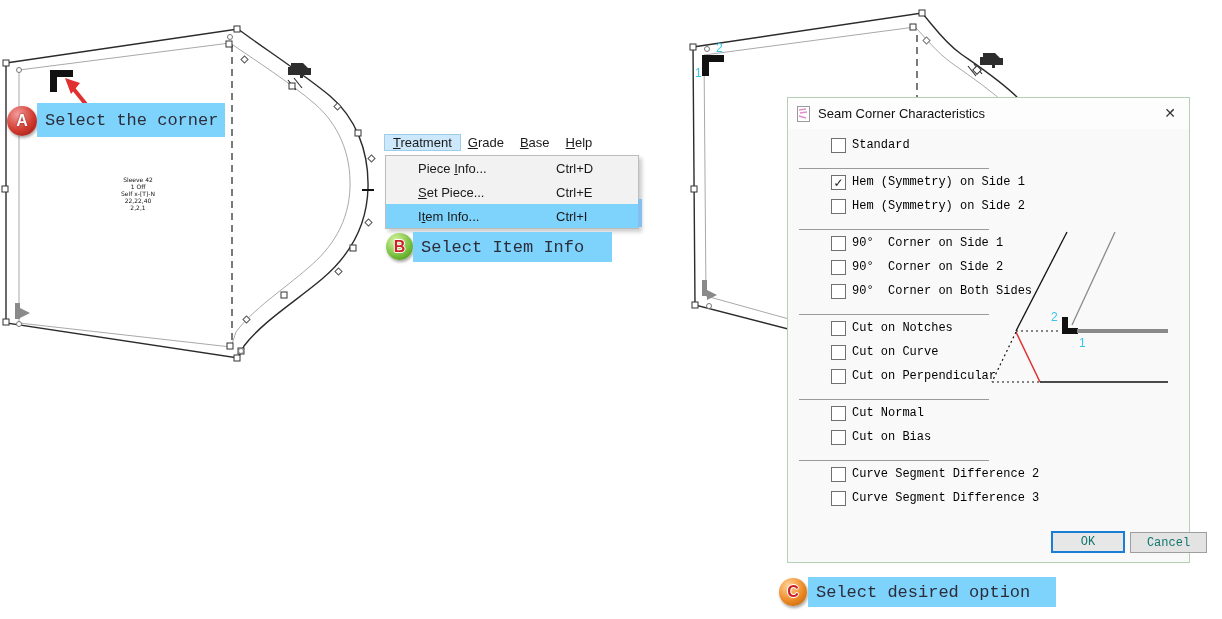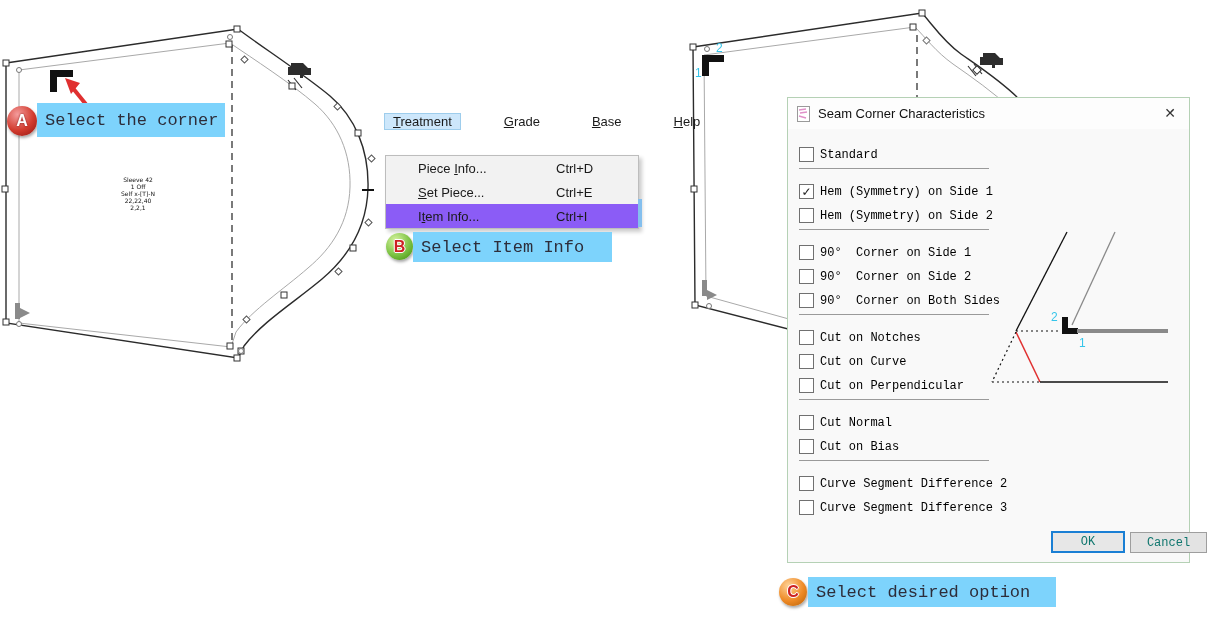--- a/index.html
+++ b/index.html
@@ -13,42 +13,42 @@
          text-shadow:-1px 0 #fff,1px 0 #fff,0 -1px #fff,0 1px #fff;
          box-shadow:1px 2px 3px rgba(0,0,0,.35);}
   .badge-a{background:radial-gradient(circle at 35% 28%, #f49c9c, #d23b2e 55%, #8e1410);color:#fff;
            text-shadow:0 0 2px #7a0d0d;}
   .badge-b{background:radial-gradient(circle at 35% 28%, #d6f3a0, #7cc243 55%, #3d8a07);}
   .badge-c{background:radial-gradient(circle at 35% 28%, #ffd398, #ee8a26 55%, #b55e04);}
   .note{position:absolute;background:#7dd3fc;color:#2d2d3a;font-family:"Liberation Mono",monospace;
         display:flex;align-items:center;padding:0 8px;white-space:pre;}
 
   
-  .menubar{position:absolute;left:385px;top:114px;height:25px;display:flex;align-items:flex-start;
-           background:#fff;font-size:13px;color:#1a1a1a;gap:36px;}
+  .menubar{position:absolute;left:385px;top:130px;height:25px;display:flex;align-items:center;
+           background:#fff;font-size:13px;color:#1a1a1a;}
   .menubar .mi{display:flex;align-items:center;padding:0 8px;cursor:default;}
   .mi.hl{background:#cde7fb;outline:1px solid #9ecdec;}
   .menu-pop{position:absolute;left:385px;top:155px;width:252px;background:#f2f2f2;
             border:1px solid #bdbdbd;box-shadow:3px 3px 4px rgba(0,0,0,.2);font-size:13px;color:#1a1a1a;}
   .menu-row{position:relative;height:24px;display:flex;align-items:center;}
   .menu-row .lbl{margin-left:32px;}
   .menu-row .sc{position:absolute;left:170px;}
-  .menu-row.hl{background:#8b5cf6;}
+  .menu-row.hl{background:#7dd3fc;}
   .menu-sliver{position:absolute;left:638px;top:199px;width:4px;height:28px;background:#84bfee;}
 
   
   .dialog{position:absolute;left:787px;top:97px;width:403px;height:466px;background:#f9f9f9;
           border:1px solid #b5d1b5;box-sizing:border-box;}
   .dlg-title{position:relative;height:31px;background:#fdfdfd;display:flex;align-items:center;
              font-size:13px;color:#111;}
   .dlg-title .txt{margin-left:8px;}
   .dlg-ico{margin-left:9px;width:13px;height:16px;}
   .dlg-close{position:absolute;right:13px;top:7px;font-size:14px;color:#333;cursor:default;}
   .chk-col{position:absolute;left:11px;top:40px;width:200px;}
-  .chk-row{display:flex;align-items:flex-end;height:24px;cursor:default;}
+  .chk-row{display:flex;align-items:flex-start;height:24px;cursor:default;margin-left:32px;}
   .chk-box{width:13px;height:13px;border:1px solid #707070;background:#fff;margin-right:6px;
            display:flex;align-items:center;justify-content:center;font-size:12px;line-height:1;color:#222;
            flex:0 0 auto;}
   .chk-lbl{font-family:"Liberation Mono",monospace;font-size:12px;color:#000;white-space:pre;}
   .sep{border-top:1px solid #9a9a9a;width:190px;margin:6px 0;}
   .btn{position:absolute;font-family:"Liberation Mono",monospace;font-size:12px;color:#0f766e;
        display:flex;align-items:center;justify-content:center;cursor:default;box-sizing:border-box;}
   .btn-ok{left:263px;top:433px;width:74px;height:22px;background:#e7e7e7;border:2px solid #1a7fd4;}
   .btn-cancel{left:342px;top:434px;width:77px;height:21px;background:#e3e3e3;border:1px solid #9e9e9e;}
 

